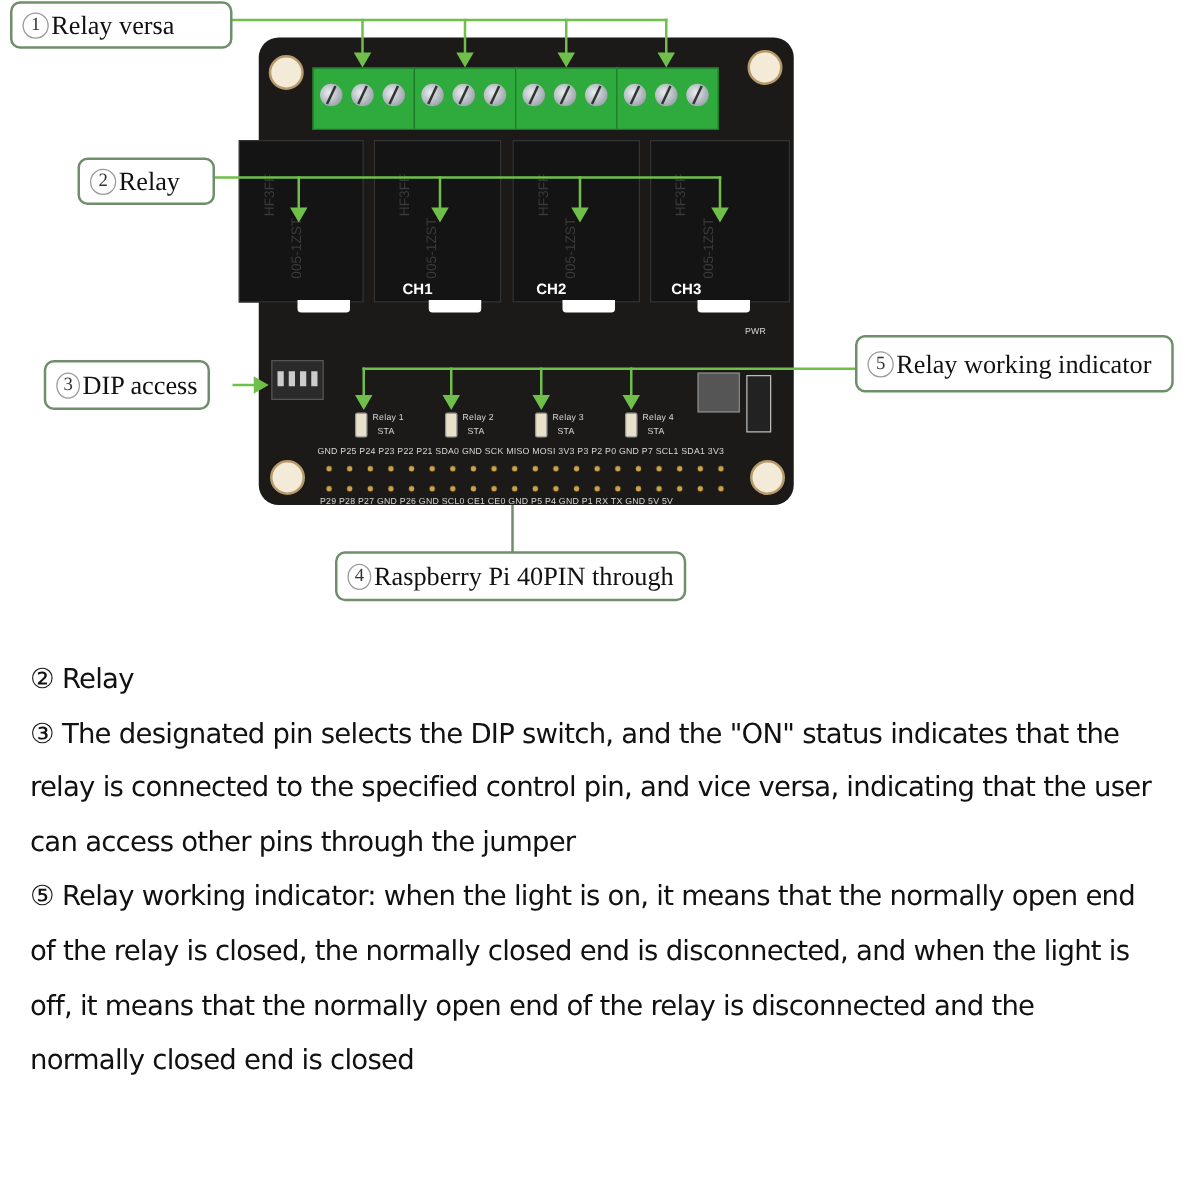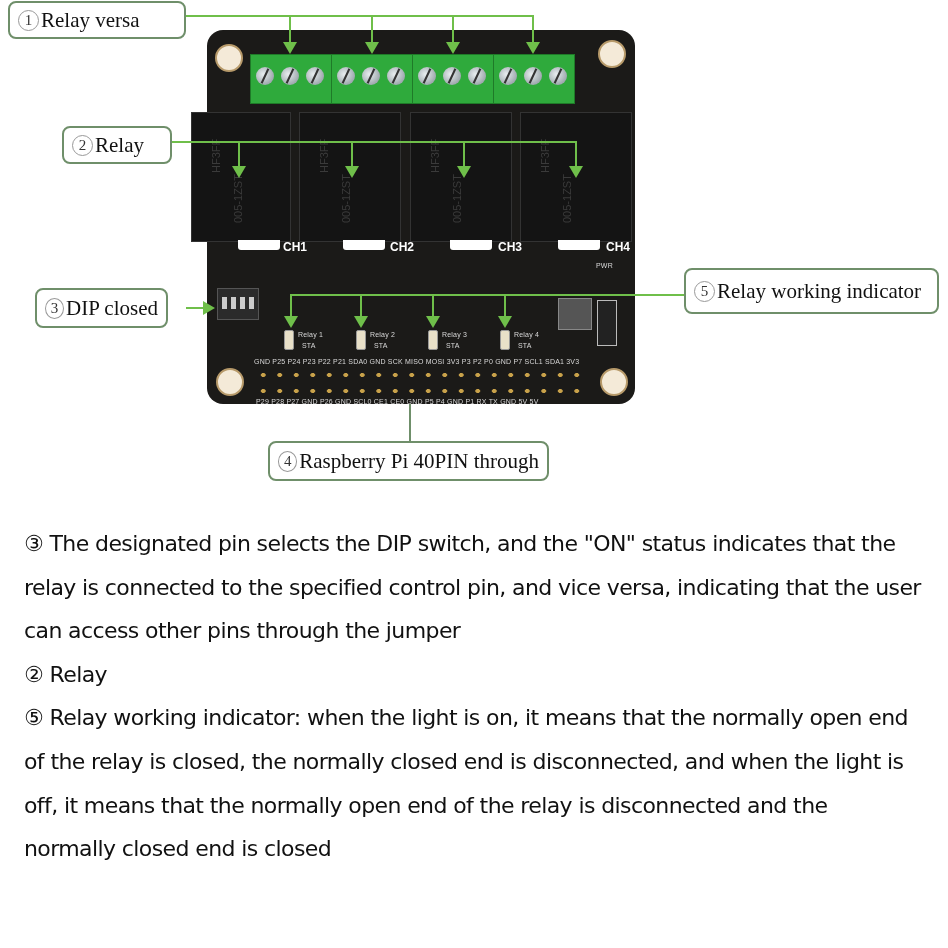--- a/index.html
+++ b/index.html
@@ -11,21 +11,21 @@
   .vline{width:2px;}
   .arrow-down{position:absolute;width:0;height:0;border-left:7px solid transparent;border-right:7px solid transparent;border-top:12px solid #6fbf4a;}
   .arrow-right{position:absolute;width:0;height:0;border-top:7px solid transparent;border-bottom:7px solid transparent;border-left:12px solid #6fbf4a;}
   .board{position:absolute;left:207px;top:30px;width:428px;height:374px;background:#1b1a18;border-radius:16px;}
   .hole{position:absolute;width:24px;height:24px;border-radius:50%;background:#f4ead8;border:2px solid #b79a6a;}
   .terminal{position:absolute;top:54px;height:48px;background:#2faa3c;border:1px solid #1f7a28;}
   .screw{position:absolute;top:12px;width:18px;height:18px;border-radius:50%;background:radial-gradient(circle at 40% 40%,#e9eef0,#7f8b92);}
   .screw::after{content:"";position:absolute;left:8px;top:1px;width:2px;height:16px;background:#333;transform:rotate(25deg);}
   .relay{position:absolute;top:112px;height:128px;background:#141414;border:1px solid #333;}
   .relay-txt{position:absolute;color:#3a3a3a;font-size:11px;transform:rotate(-90deg);transform-origin:left top;white-space:nowrap;font-family:"Liberation Sans",sans-serif;}
-  .ch{position:absolute;top:240px;font-family:"Liberation Sans",sans-serif;font-weight:bold;font-size:12px;color:#fff;}
+  .ch{position:absolute;top:224px;font-family:"Liberation Sans",sans-serif;font-weight:bold;font-size:12px;color:#fff;margin-left:39px;}
   .chbox{position:absolute;top:240px;width:42px;height:10px;background:#fff;border-radius:0 0 3px 3px;}
   .pinrow{position:absolute;left:255px;width:330px;height:10px;background-image:radial-gradient(circle,#c9a24a 2px,transparent 2.5px);background-size:16.5px 10px;}
   .silk{position:absolute;font-size:7px;color:#d8d8d8;white-space:nowrap;font-family:"Liberation Sans",sans-serif;letter-spacing:0.2px;}
   .led{position:absolute;top:330px;width:8px;height:18px;background:#e8e0c8;border:1px solid #999;border-radius:2px;}
   .dip{position:absolute;left:217px;top:288px;width:40px;height:30px;background:#2b2b2b;border:1px solid #555;}
   .dip span{position:absolute;top:8px;width:5px;height:12px;background:#ccc;}
   .desc{position:absolute;left:24px;top:522px;width:900px;font-family:"DejaVu Sans",sans-serif;font-size:22px;color:#111;line-height:43.6px;letter-spacing:-0.6px;}
   .desc p{margin:0;}
 </style>
 </head>
@@ -151,28 +151,28 @@
 <div class="callout" style="left:8px;top:1px;width:178px;height:38px;">
   <span class="num">1</span>
   <span>Relay versa</span>
 </div>
 <div class="callout" style="left:62px;top:126px;width:110px;height:38px;">
   <span class="num">2</span>
   <span>Relay</span>
 </div>
 <div class="callout" style="left:35px;top:288px;width:133px;height:40px;">
   <span class="num">3</span>
-  <span>DIP closed</span>
+  <span>DIP access</span>
 </div>
 <div class="callout" style="left:684px;top:268px;width:255px;height:46px;">
   <span class="num">5</span>
   <span>Relay working indicator</span>
 </div>
 <div class="callout" style="left:268px;top:441px;width:281px;height:40px;">
   <span class="num">4</span>
   <span>Raspberry Pi 40PIN through</span>
 </div>
 
 <div class="desc">
+  <p>② Relay</p>
   <p>③ The designated pin selects the DIP switch, and the "ON" status indicates that the relay is connected to the specified control pin, and vice versa, indicating that the user can access other pins through the jumper</p>
-  <p>② Relay</p>
   <p>⑤ Relay working indicator: when the light is on, it means that the normally open end of the relay is closed, the normally closed end is disconnected, and when the light is off, it means that the normally open end of the relay is disconnected and the normally closed end is closed</p>
 </div>
 
 </body></html>

